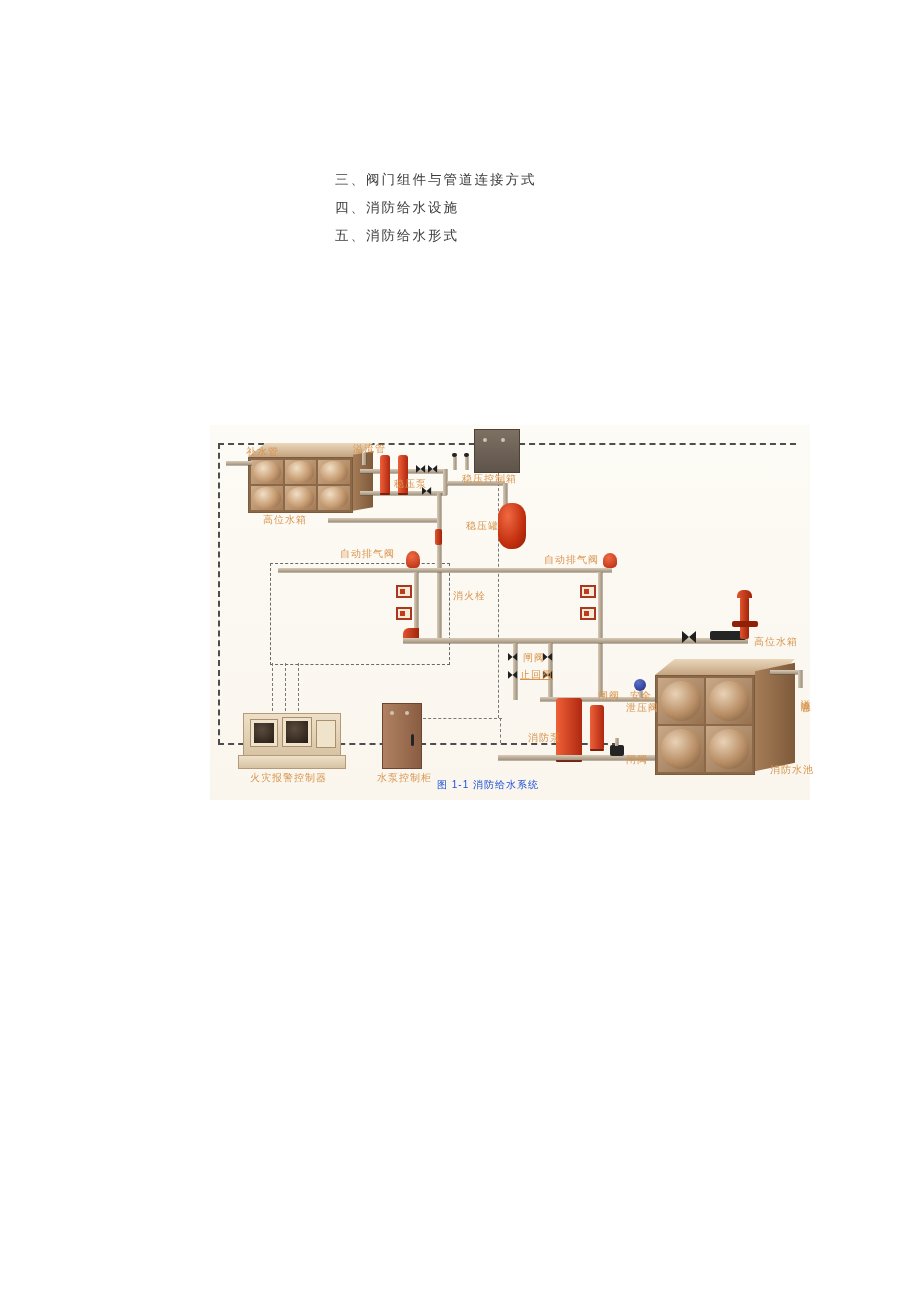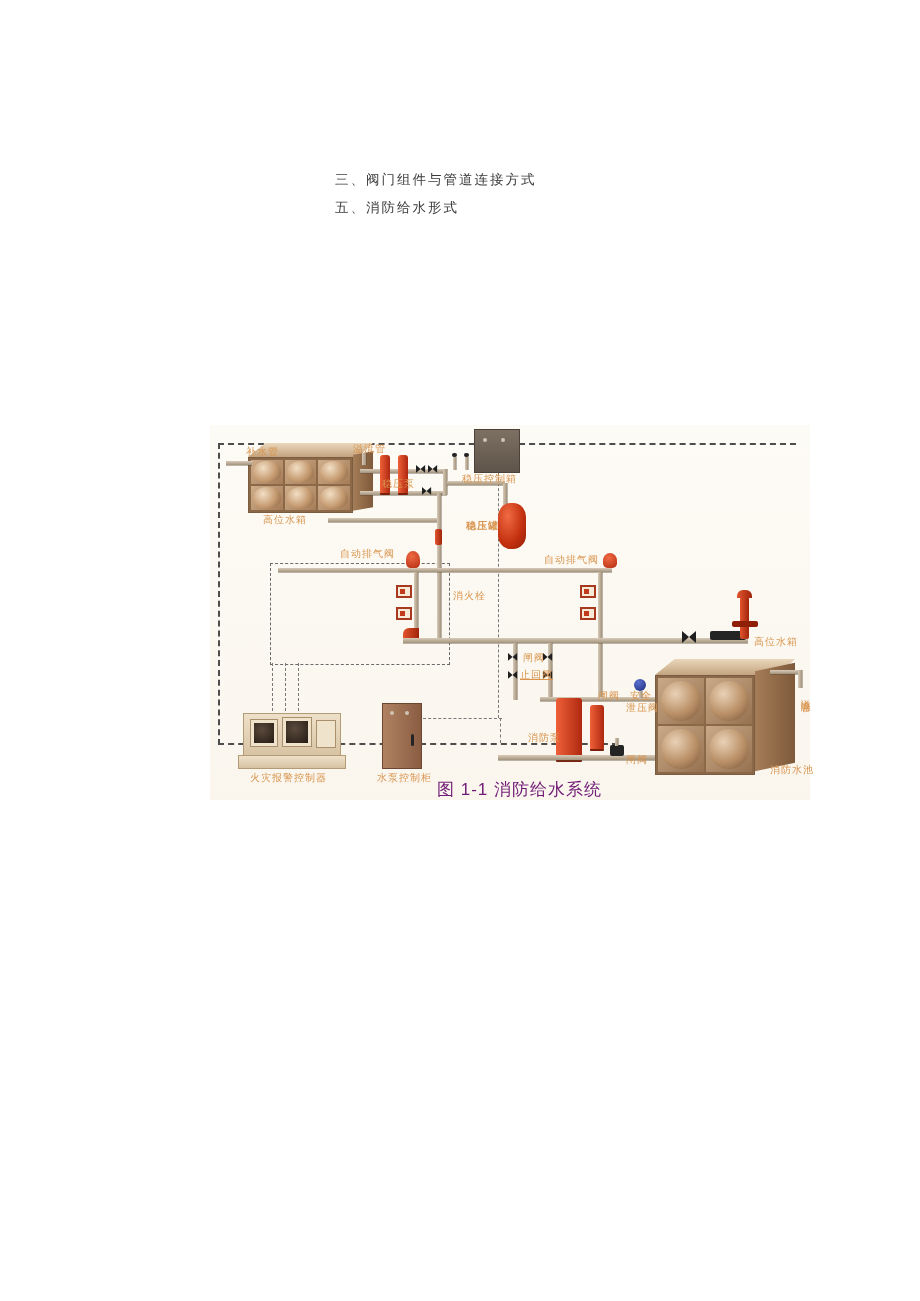--- a/index.html
+++ b/index.html
@@ -6,21 +6,21 @@
   .page{position:relative;width:920px;height:1301px;background:#ffffff;overflow:hidden;
         font-family:"Liberation Sans",sans-serif;}
   
   .toc{position:absolute;left:335px;top:166px;}
   .toc-item{font-family:"Liberation Serif",serif;font-size:13.5px;color:#3b3b3b;
             letter-spacing:2px;line-height:28px;white-space:nowrap;}
   .heading{position:absolute;left:206px;top:252px;font-size:24px;font-weight:bold;
            color:#101010;letter-spacing:2px;white-space:nowrap;}
   .para{position:absolute;left:190px;top:324px;width:622px;font-size:15.5px;line-height:33px;
         color:#c4736b;text-align:justify;text-indent:3em;letter-spacing:0.5px;}
-  .caption{position:absolute;left:437px;top:778px;font-size:17px;color:#701a75;letter-spacing:1px;}
+  .caption{position:absolute;left:437px;top:778px;font-size:10px;color:#1d4ed8;letter-spacing:1px;}
   
   .fig{position:absolute;left:210px;top:425px;width:600px;height:375px;
        background:linear-gradient(#fdfbf5,#faf6ee);}
   
   .dd{position:absolute;border-top:2px dashed #4d4d4d;height:0;}
   .ddv{position:absolute;border-left:2px dashed #4d4d4d;width:0;}
   .d1{position:absolute;border-top:1.5px dashed #787878;height:0;}
   .d1v{position:absolute;border-left:1.5px dashed #787878;width:0;}
   .drect{position:absolute;border:1.5px dashed #6a6a6a;background:transparent;}
   
@@ -66,20 +66,21 @@
   .lb{position:absolute;font-size:10px;color:#d8944e;white-space:nowrap;letter-spacing:1px;}
   .lbv{writing-mode:vertical-rl;letter-spacing:2px;}
 </style>
 </head>
 <body>
 
 <div class="page">
 
   <div class="toc">
     <div class="toc-item">三、阀门组件与管道连接方式</div>
+    <div class="toc-item">四、消防给水设施</div>
     <div class="toc-item">五、消防给水形式</div>
   </div>
 
 
 
   <div class="fig">
 
     <div class="dd" style="left:8px;top:18px;width:578px;"></div>
     <div class="ddv" style="left:8px;top:18px;height:302px;"></div>
     <div class="dd" style="left:8px;top:318px;width:400px;"></div>
@@ -194,24 +195,24 @@
     <div class="console" style="left:28px;top:330px;width:106px;height:12px;"></div>
 
     <div class="cabinet" style="left:172px;top:278px;width:38px;height:64px;">
       <div class="dot" style="left:7px;top:7px;"></div>
       <div class="dot" style="left:22px;top:7px;"></div>
       <div class="blk" style="left:28px;top:30px;width:3px;height:12px;"></div>
     </div>
 
     <div class="lb" style="left:36px;top:20px;">补水管</div>
     <div class="lb" style="left:143px;top:17px;">溢流管</div>
-    <div class="lb" style="left:172px;top:52px;">稳压泵</div>
+    <div class="lb" style="left:184px;top:52px;">稳压泵</div>
     <div class="lb" style="left:252px;top:47px;">稳压控制箱</div>
     <div class="lb" style="left:53px;top:88px;">高位水箱</div>
-    <div class="lb" style="left:256px;top:94px;font-weight:bold;">稳压罐</div>
+    <div class="lb" style="left:256px;top:94px;">稳压罐</div>
     <div class="lb" style="left:130px;top:122px;">自动排气阀</div>
     <div class="lb" style="left:334px;top:128px;">自动排气阀</div>
     <div class="lb" style="left:243px;top:164px;">消火栓</div>
     <div class="lb" style="left:544px;top:210px;">高位水箱</div>
     <div class="lb" style="left:313px;top:226px;">闸阀</div>
     <div class="lb" style="left:310px;top:243px;text-decoration:underline;">止回阀</div>
     <div class="lb" style="left:388px;top:264px;">闸阀</div>
     <div class="lb" style="left:420px;top:264px;">安全</div>
     <div class="lb" style="left:416px;top:276px;">泄压阀</div>
     <div class="lb" style="left:318px;top:306px;">消防泵</div>

